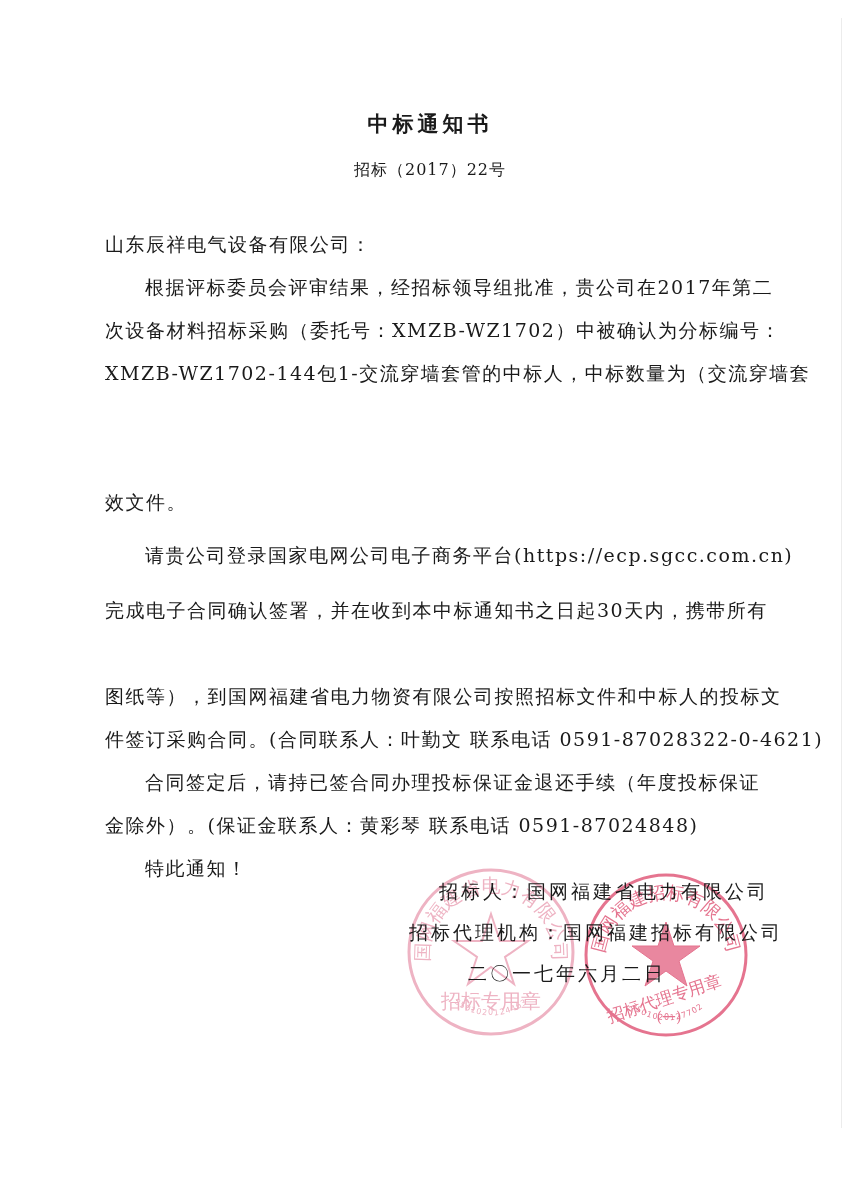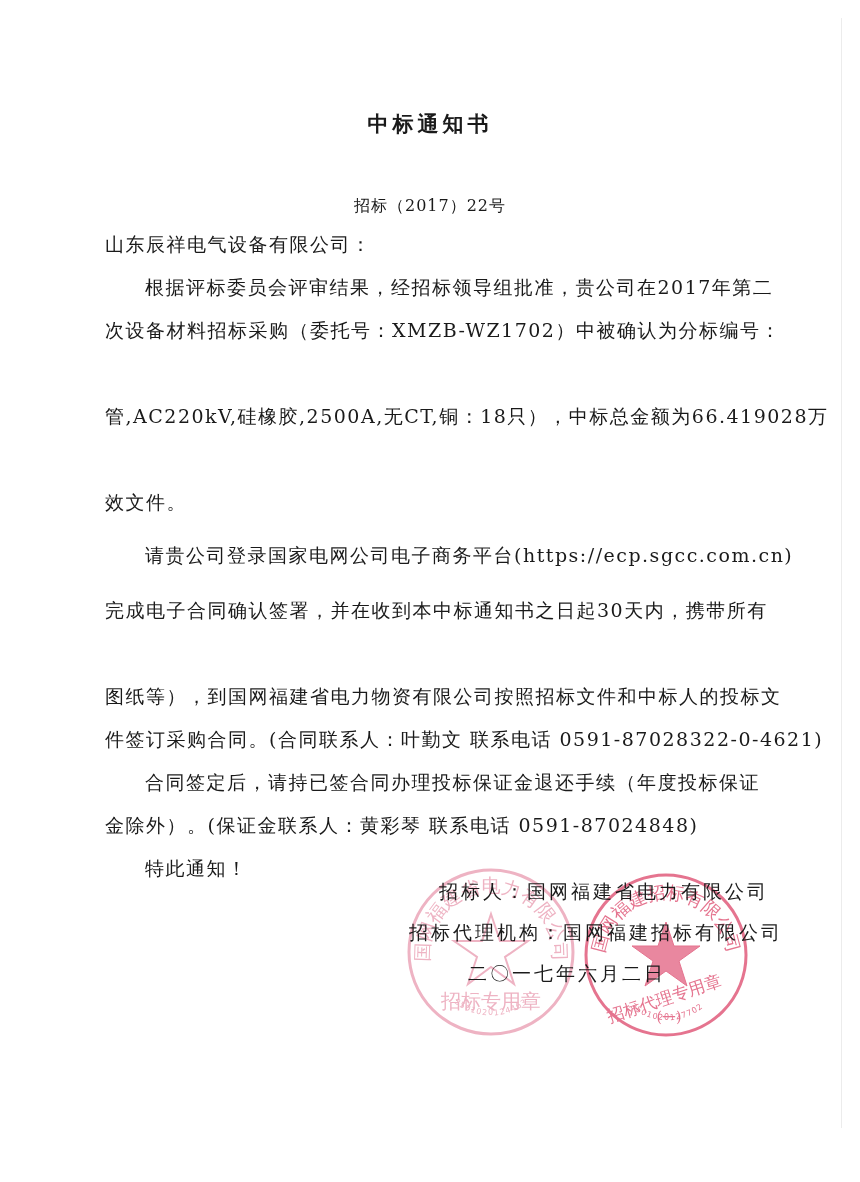--- a/index.html
+++ b/index.html
@@ -37,21 +37,20 @@
       letter-spacing: 4px;
       font-family: "DejaVu Sans", "Liberation Sans", sans-serif;
     }
     .docno {
       position: absolute;
       left: 0; width: 860px;
       top: 160px;
       text-align: center;
       font-size: 16px;
       letter-spacing: 1px;
-      margin-top: 36px;
     }
     .line {
       position: absolute;
       left: 105px;
       width: 640px;
       font-size: 19px;
       line-height: 24px;
       white-space: nowrap;
       letter-spacing: 1.5px;
     }
@@ -77,21 +76,21 @@
 <div class="page">
   <div class="edge-line"></div>
 
   <div class="title">中标通知书</div>
   <div class="docno">招标（2017）22号</div>
 
   <div class="line" style="top:232px">山东辰祥电气设备有限公司：</div>
 
   <div class="line indent" style="top:275px">根据评标委员会评审结果，经招标领导组批准，贵公司在2017年第二</div>
   <div class="line" style="top:318px">次设备材料招标采购（委托号：XMZB-WZ1702）中被确认为分标编号：</div>
-  <div class="line" style="top:404px">管,AC220kV,硅橡胶,2500A,无CT,铜：18只），中标总金额为66.419028万</div>
+  <div class="line" style="top:361px">XMZB-WZ1702-144包1-交流穿墙套管的中标人，中标数量为（交流穿墙套</div>
   <div class="line" style="top:490px">效文件。</div>
 
   <div class="line indent" style="top:543px">请贵公司登录国家电网公司电子商务平台(https://ecp.sgcc.com.cn)</div>
   <div class="line" style="top:598px">完成电子合同确认签署，并在收到本中标通知书之日起30天内，携带所有</div>
   <div class="line" style="top:684px">图纸等），到国网福建省电力物资有限公司按照招标文件和中标人的投标文</div>
   <div class="line" style="top:727px">件签订采购合同。(合同联系人：叶勤文 联系电话 0591-87028322-0-4621)</div>
 
   <div class="line indent" style="top:770px">合同签定后，请持已签合同办理投标保证金退还手续（年度投标保证</div>
   <div class="line" style="top:813px">金除外）。(保证金联系人：黄彩琴 联系电话 0591-87024848)</div>
 

